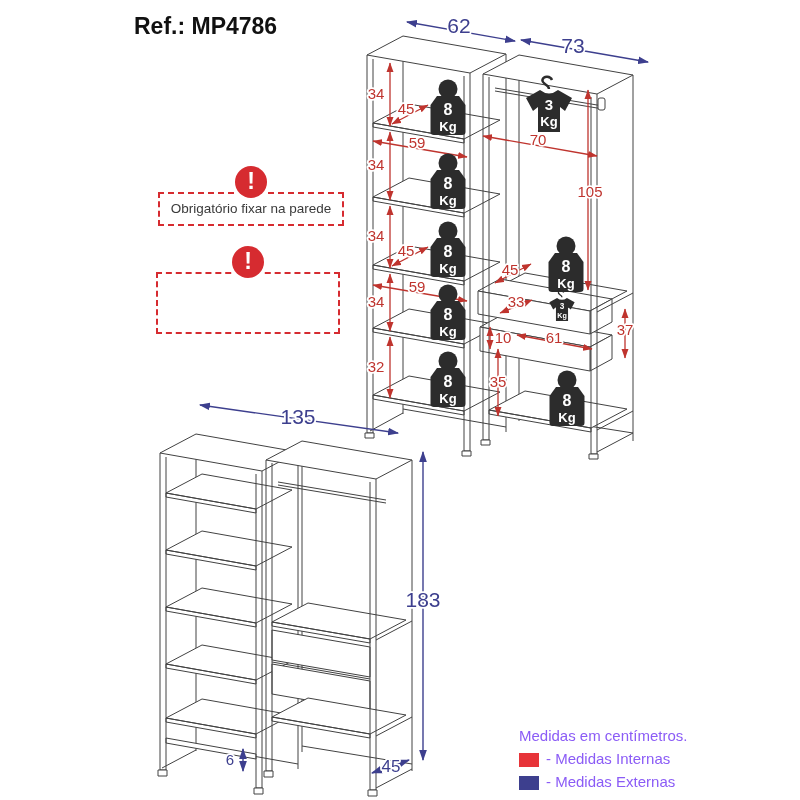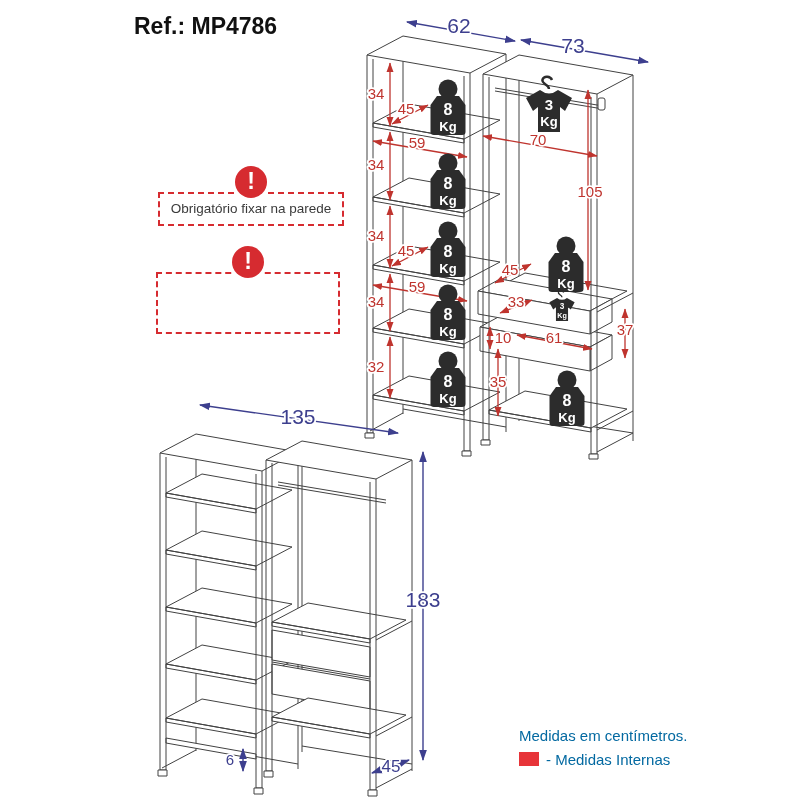--- a/index.html
+++ b/index.html
@@ -6,22 +6,22 @@
   .canvas{position:relative;width:800px;height:800px;background:#fff;overflow:hidden;
           font-family:"Liberation Sans",sans-serif;color:#1a1a1a;}
   .title{position:absolute;left:134px;top:13px;font-size:23px;font-weight:bold;color:#111;}
   .warnbox{position:absolute;border:2px dashed #d62b30;color:#3a3a3a;text-align:center;
            display:flex;align-items:center;justify-content:center;font-size:13.5px;line-height:14.5px;}
   .warn1{left:158px;top:192px;width:182px;height:30px;}
   .warn2{left:156px;top:272px;width:184px;height:62px;padding-top:2px;box-sizing:border-box;}
   .warnicon{position:absolute;left:50%;top:-28px;transform:translateX(-50%);width:32px;height:32px;
             background:#d62b30;border-radius:50%;box-shadow:0 0 0 3px #fff;color:#fff;
             font-weight:800;font-size:23px;line-height:31px;text-align:center;}
-  .legend{position:absolute;left:519px;top:727px;font-size:15px;color:#0369a1;}
-  .legrow{display:flex;align-items:center;margin-top:7px;height:16px;}
+  .legend{position:absolute;left:519px;top:727px;font-size:15px;color:#8b5cf6;}
+  .legrow{display:flex;align-items:flex-end;margin-top:7px;height:16px;}
   .swatch{width:20px;height:14px;margin-right:7px;flex:0 0 auto;}
   .sw-red{background:#e73439;}
   .sw-blu{background:#3d3f8e;}
   svg{position:absolute;overflow:visible;}
   .st{stroke:#424242;stroke-width:1;fill:none;stroke-linejoin:round;}
   .sf{stroke:#424242;stroke-width:1;fill:#fff;stroke-linejoin:round;}
   .dl{stroke:#bf342e;stroke-width:1.3;fill:none;}
   .dlb{stroke:#3d3f8e;stroke-width:1.4;fill:none;}
   .t{text-anchor:middle;font-size:15px;paint-order:stroke;stroke:#fff;stroke-width:3.5px;stroke-linejoin:round;}
   .red{fill:#bf342e;}
@@ -251,15 +251,19 @@
       <text class="t blu md" x="271" y="366" dy=".35em">45</text>
     </g>
   </svg>
 
   <div class="legend">
     <div>Medidas em centímetros.</div>
     <div class="legrow">
       <div class="swatch sw-red"></div>
       <span>- Medidas Internas</span>
     </div>
+    <div class="legrow">
+      <div class="swatch sw-blu"></div>
+      <span>- Medidas Externas</span>
+    </div>
   </div>
 
 </div>
 
 </body></html>

